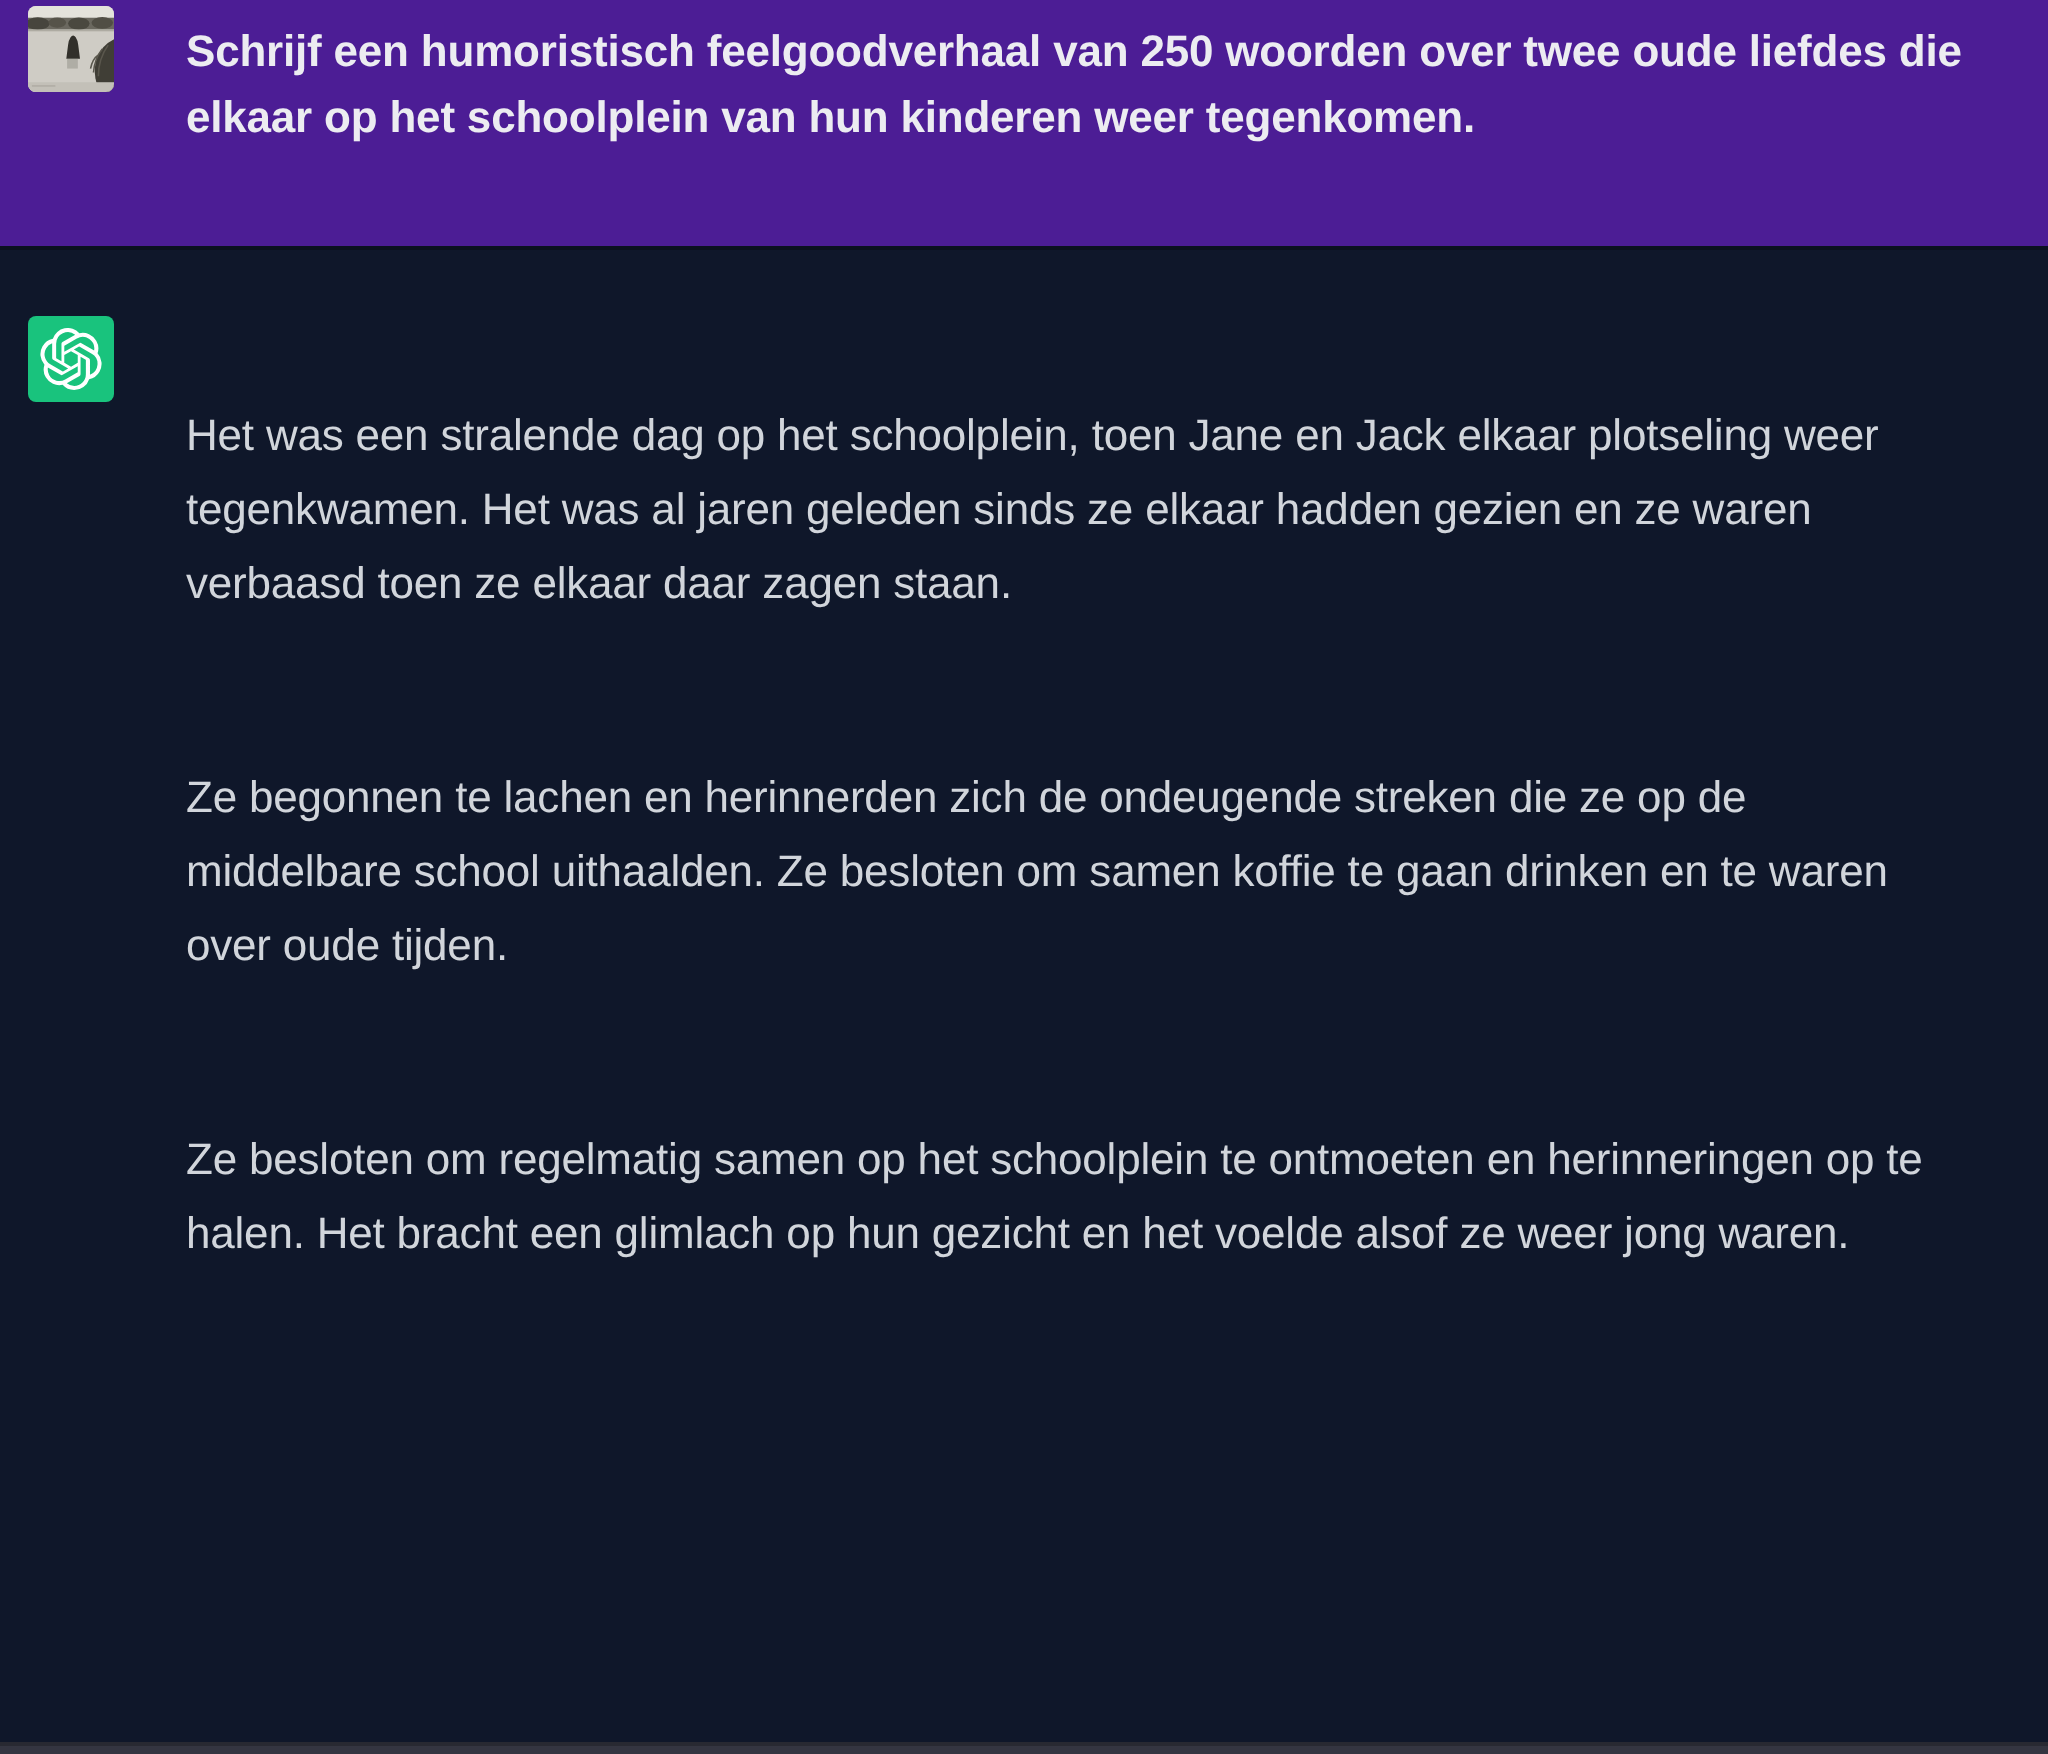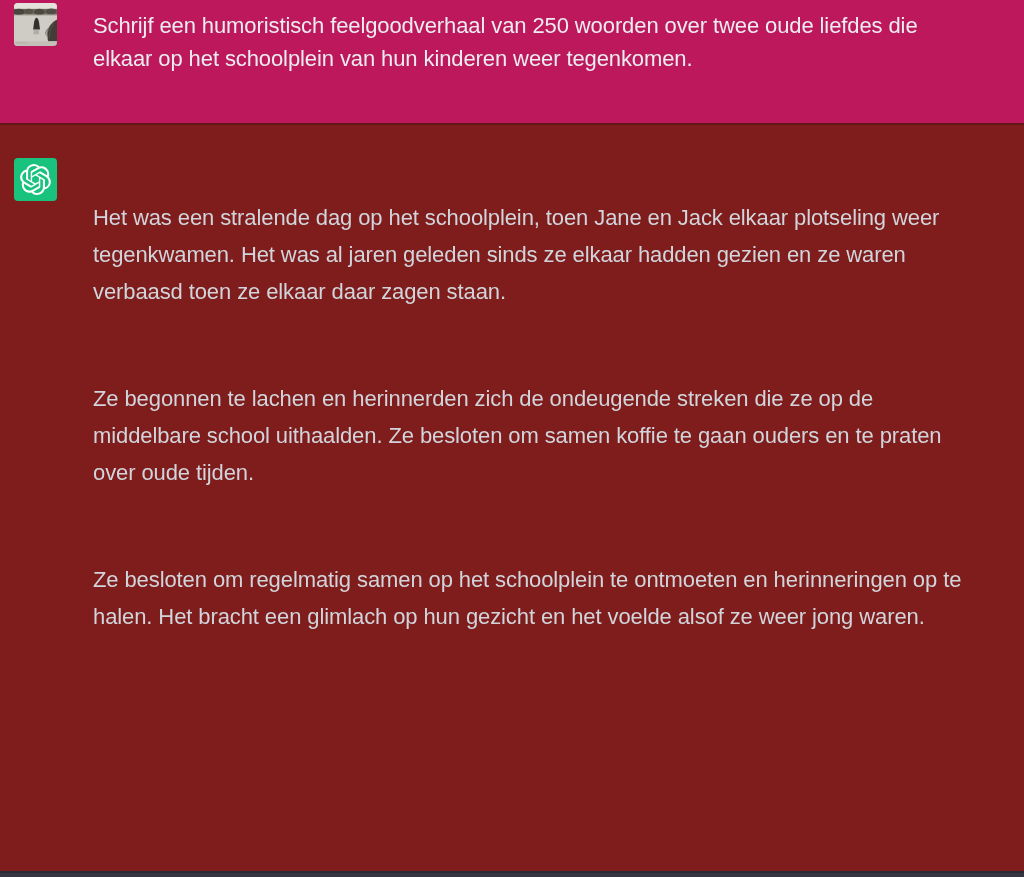--- a/index.html
+++ b/index.html
@@ -6,26 +6,27 @@
   html, body { width: 1024px; height: 877px; overflow: hidden; }
   body {
     font-family: "Liberation Sans", "DejaVu Sans", sans-serif;
     background: #343541;
     display: flex;
     flex-direction: column;
   }
   .row { position: relative; width: 100%; }
   .row.user {
     height: 123px;
-    background: #be185d;
+    background: #4c1d95;
     flex: 0 0 auto;
+    font-weight: bold;
   }
   .row.assistant {
     flex: 1 1 auto;
-    background: #7f1d1d;
+    background: #0f172a;
     border-top: 2px solid rgba(0,0,0,0.22);
   }
   .next-edge {
     flex: 0 0 auto;
     height: 6px;
     background: #343541;
     border-top: 2px solid rgba(0,0,0,0.22);
   }
   .avatar {
     position: absolute;
@@ -95,21 +96,21 @@
     <div class="avatar bot-av">
       <svg width="31" height="31" viewBox="0 0 24 24" fill="#ffffff">
         <path d="M22.2819 9.8211a5.9847 5.9847 0 0 0-.5157-4.9108 6.0462 6.0462 0 0 0-6.5098-2.9A6.0651 6.0651 0 0 0 4.9807 4.1818a5.9847 5.9847 0 0 0-3.9977 2.9 6.0462 6.0462 0 0 0 .7427 7.0966 5.98 5.98 0 0 0 .511 4.9107 6.051 6.051 0 0 0 6.5146 2.9001A5.9847 5.9847 0 0 0 13.2599 24a6.0557 6.0557 0 0 0 5.7718-4.2058 5.9894 5.9894 0 0 0 3.9977-2.9001 6.0557 6.0557 0 0 0-.7475-7.073zM13.2599 22.4301a4.4755 4.4755 0 0 1-2.8764-1.0408l.1419-.0804 4.7783-2.7582a.7948.7948 0 0 0 .3927-.6813v-6.7369l2.02 1.1686a.071.071 0 0 1 .038.0615v5.5826a4.504 4.504 0 0 1-4.4945 4.4949zm-9.6607-4.1254a4.4708 4.4708 0 0 1-.5346-3.0137l.142.0852 4.783 2.7582a.7712.7712 0 0 0 .7806 0l5.8428-3.3685v2.3324a.0804.0804 0 0 1-.0332.0615L9.74 19.9502a4.4992 4.4992 0 0 1-6.1408-1.6455zM2.3408 7.8956a4.485 4.485 0 0 1 2.3655-1.9728V11.6a.7664.7664 0 0 0 .3879.6765l5.8144 3.3543-2.0201 1.1685a.0757.0757 0 0 1-.071 0l-4.8303-2.7865A4.504 4.504 0 0 1 2.3408 7.8956zm16.5963 3.8558L13.1038 8.364 15.1192 7.2a.0757.0757 0 0 1 .071 0l4.8303 2.7913a4.4944 4.4944 0 0 1-.6765 8.1042v-5.6772a.79.79 0 0 0-.407-.667zm2.0107-3.0231l-.142-.0852-4.7735-2.7818a.7759.7759 0 0 0-.7854 0L9.409 9.2297V6.8974a.0662.0662 0 0 1 .0284-.0615l4.8303-2.7866a4.4992 4.4992 0 0 1 6.6802 4.66zM8.3065 12.863l-2.02-1.1638a.0804.0804 0 0 1-.038-.0567V6.0742a4.4992 4.4992 0 0 1 7.3757-3.4537l-.142.0805L8.704 5.459a.7948.7948 0 0 0-.3927.6813zm1.0976-2.3654l2.602-1.4998 2.6069 1.4998v2.9994l-2.5974 1.4997-2.6067-1.4997z"></path>
       </svg>
     </div>
     <div class="msg">
       <p>Het was een stralende dag op het schoolplein, toen Jane en Jack elkaar plotseling weer
 tegenkwamen. Het was al jaren geleden sinds ze elkaar hadden gezien en ze waren
 verbaasd toen ze elkaar daar zagen staan.</p>
       <p>Ze begonnen te lachen en herinnerden zich de ondeugende streken die ze op de
-middelbare school uithaalden. Ze besloten om samen koffie te gaan ouders en te praten
+middelbare school uithaalden. Ze besloten om samen koffie te gaan drinken en te waren
 over oude tijden.</p>
       <p>Ze besloten om regelmatig samen op het schoolplein te ontmoeten en herinneringen op te
 halen. Het bracht een glimlach op hun gezicht en het voelde alsof ze weer jong waren.</p>
       
     </div>
   </section>
 
   <div class="next-edge"></div>
 
 </main>

